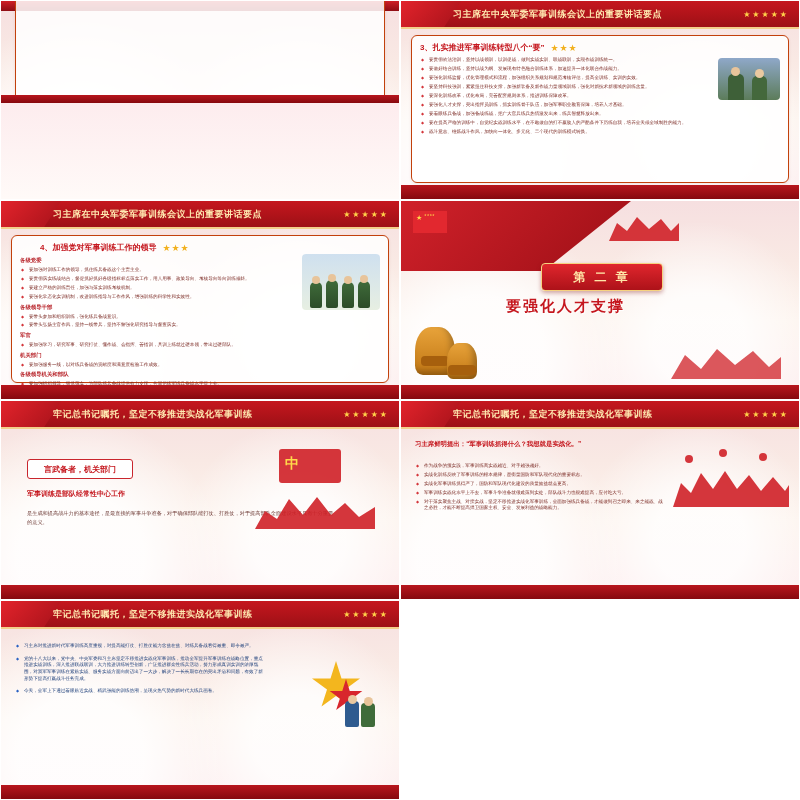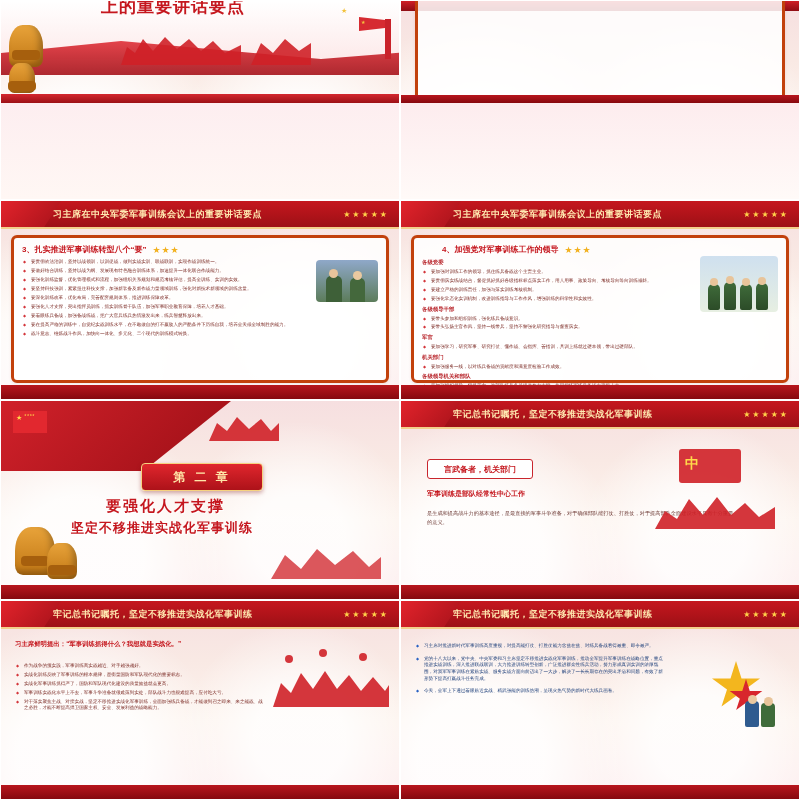--- a/index.html
+++ b/index.html
@@ -65,21 +65,21 @@
     width:28px;height:10px;background:#a65f0d;border-radius:4px;
   }
   .redsilhouette{
     position:absolute;
     background:#cf2027;
     opacity:.9;
   }
   .card{
     position:absolute;
     background:rgba(255,255,255,.86);
-    border:3px solid #c2410c;
+    border:1px solid #c2410c;
     border-radius:6px;
     box-shadow:0 1px 3px rgba(150,60,60,.12);
   }
   .bullets{
     margin:0;padding:0;list-style:none;
   }
   .bullets li{
     position:relative;
     padding-left:9px;
     margin-bottom:2.3px;
@@ -130,38 +130,20 @@
   .uniform:before{
     content:"";position:absolute;left:50%;top:-6px;transform:translateX(-50%);
     width:8px;height:8px;border-radius:50%;background:#e8c49a;
   }
 </style>
 </head>
 <body>
 
 <div class="sheet">
 
-  <div class="slide">
-    <div class="sky"></div>
-    <div style="position:absolute;left:0;top:0;right:0;height:58px;background:linear-gradient(180deg,#fff 0%,#fdeaea 100%);"></div>
-    <div style="position:absolute;left:100px;top:-6px;width:240px;height:26px;color:#c5171e;font-size:17px;font-weight:bold;letter-spacing:1px;">上的重要讲话要点</div>
-
-    <div class="redsilhouette" style="left:0;top:40px;width:800px;height:34px;clip-path:polygon(0 12px,120px 0,320px 18px,520px 2px,800px 20px,800px 34px,0 34px);background:linear-gradient(180deg,#e03038,#a5121a);"></div>
-
-    <div class="redsilhouette" style="left:120px;top:30px;width:120px;height:34px;clip-path:polygon(0 34px,6px 16px,14px 22px,22px 8px,32px 20px,44px 6px,56px 18px,68px 8px,80px 20px,92px 10px,104px 22px,120px 14px,120px 34px);"></div>
-    <div class="redsilhouette" style="left:250px;top:36px;width:60px;height:28px;clip-path:polygon(0 28px,10px 6px,22px 16px,34px 2px,48px 14px,60px 6px,60px 28px);"></div>
-    <div class="lion" style="left:8px;top:24px;"></div>
-    <div class="lion" style="left:8px;top:62px;width:26px;height:30px;"></div>
-    <div style="position:absolute;right:8px;top:18px;width:6px;height:40px;background:#c9222a;"></div>
-    <div style="position:absolute;right:14px;top:16px;width:26px;height:14px;background:#d62b31;clip-path:polygon(0 0,100% 3px,100% 11px,0 14px);"></div>
-    <div class="spark" style="left:340px;top:6px;">★</div>
-    <div class="spark" style="left:360px;top:18px;font-size:5px;">★</div>
-    <div class="ribbon-bottom" style="height:9px;background:linear-gradient(180deg,#d4282f,#9c1016);bottom:96px;"></div>
-    <div style="position:absolute;left:0;right:0;bottom:0;height:96px;background:linear-gradient(180deg,#fdeef0,#fff7f4);"></div>
-  </div>
 
   <div class="slide">
     <div class="sky"></div>
     <div style="position:absolute;left:0;right:0;top:0;height:10px;background:linear-gradient(180deg,#cf1f26,#8f0d14);"></div>
     <div class="card" style="left:14px;top:-56px;right:14px;height:150px;padding:8px 10px;overflow:hidden;">
       
     </div>
     <div class="ribbon-bottom" style="bottom:96px;height:8px;"></div>
     <div style="position:absolute;left:0;right:0;bottom:0;height:96px;background:linear-gradient(180deg,#fdecee,#fffaf8);"></div>
   </div>
@@ -255,21 +237,20 @@
   <div class="slide">
     <div class="sky"></div>
     <div style="position:absolute;left:0;top:0;width:230px;height:70px;background:linear-gradient(135deg,#d0212a 0%,#9d0f16 100%);clip-path:polygon(0 0,100% 0,62% 100%,0 100%);"></div>
     <div style="position:absolute;left:12px;top:10px;width:34px;height:22px;background:#e2282f;">
       <div style="position:absolute;left:3px;top:3px;color:#ffd84a;font-size:7px;">★</div>
       <div style="position:absolute;left:11px;top:2px;color:#ffd84a;font-size:3px;">★★★★</div>
     </div>
     <div class="redsilhouette" style="right:120px;top:14px;width:70px;height:26px;clip-path:polygon(0 26px,8px 8px,18px 16px,28px 2px,40px 14px,52px 4px,62px 16px,70px 8px,70px 26px);"></div>
     <div class="chapter-badge" style="left:140px;top:62px;width:120px;height:26px;font-size:12px;letter-spacing:3px;">第 二 章</div>
     <div class="chapter-line" style="position:absolute;left:105px;top:96px;font-size:15px;letter-spacing:2px;">要强化人才支撑</div>
-    <div class="chapter-line" style="position:absolute;left:70px;top:118px;font-size:13px;letter-spacing:1px;">坚定不移推进实战化军事训练</div>
     <div class="lion" style="left:14px;bottom:24px;width:40px;height:48px;"></div>
     <div class="lion" style="left:46px;bottom:20px;width:30px;height:36px;"></div>
     <div class="redsilhouette" style="right:18px;bottom:20px;width:110px;height:34px;clip-path:polygon(0 34px,14px 10px,30px 24px,46px 4px,64px 20px,82px 6px,98px 22px,110px 12px,110px 34px);opacity:.75;"></div>
     <div class="ribbon-bottom"></div>
   </div>
 
   <div class="slide">
     <div class="sky"></div>
     <div class="topbar">
       <div class="flagcorner"></div>

